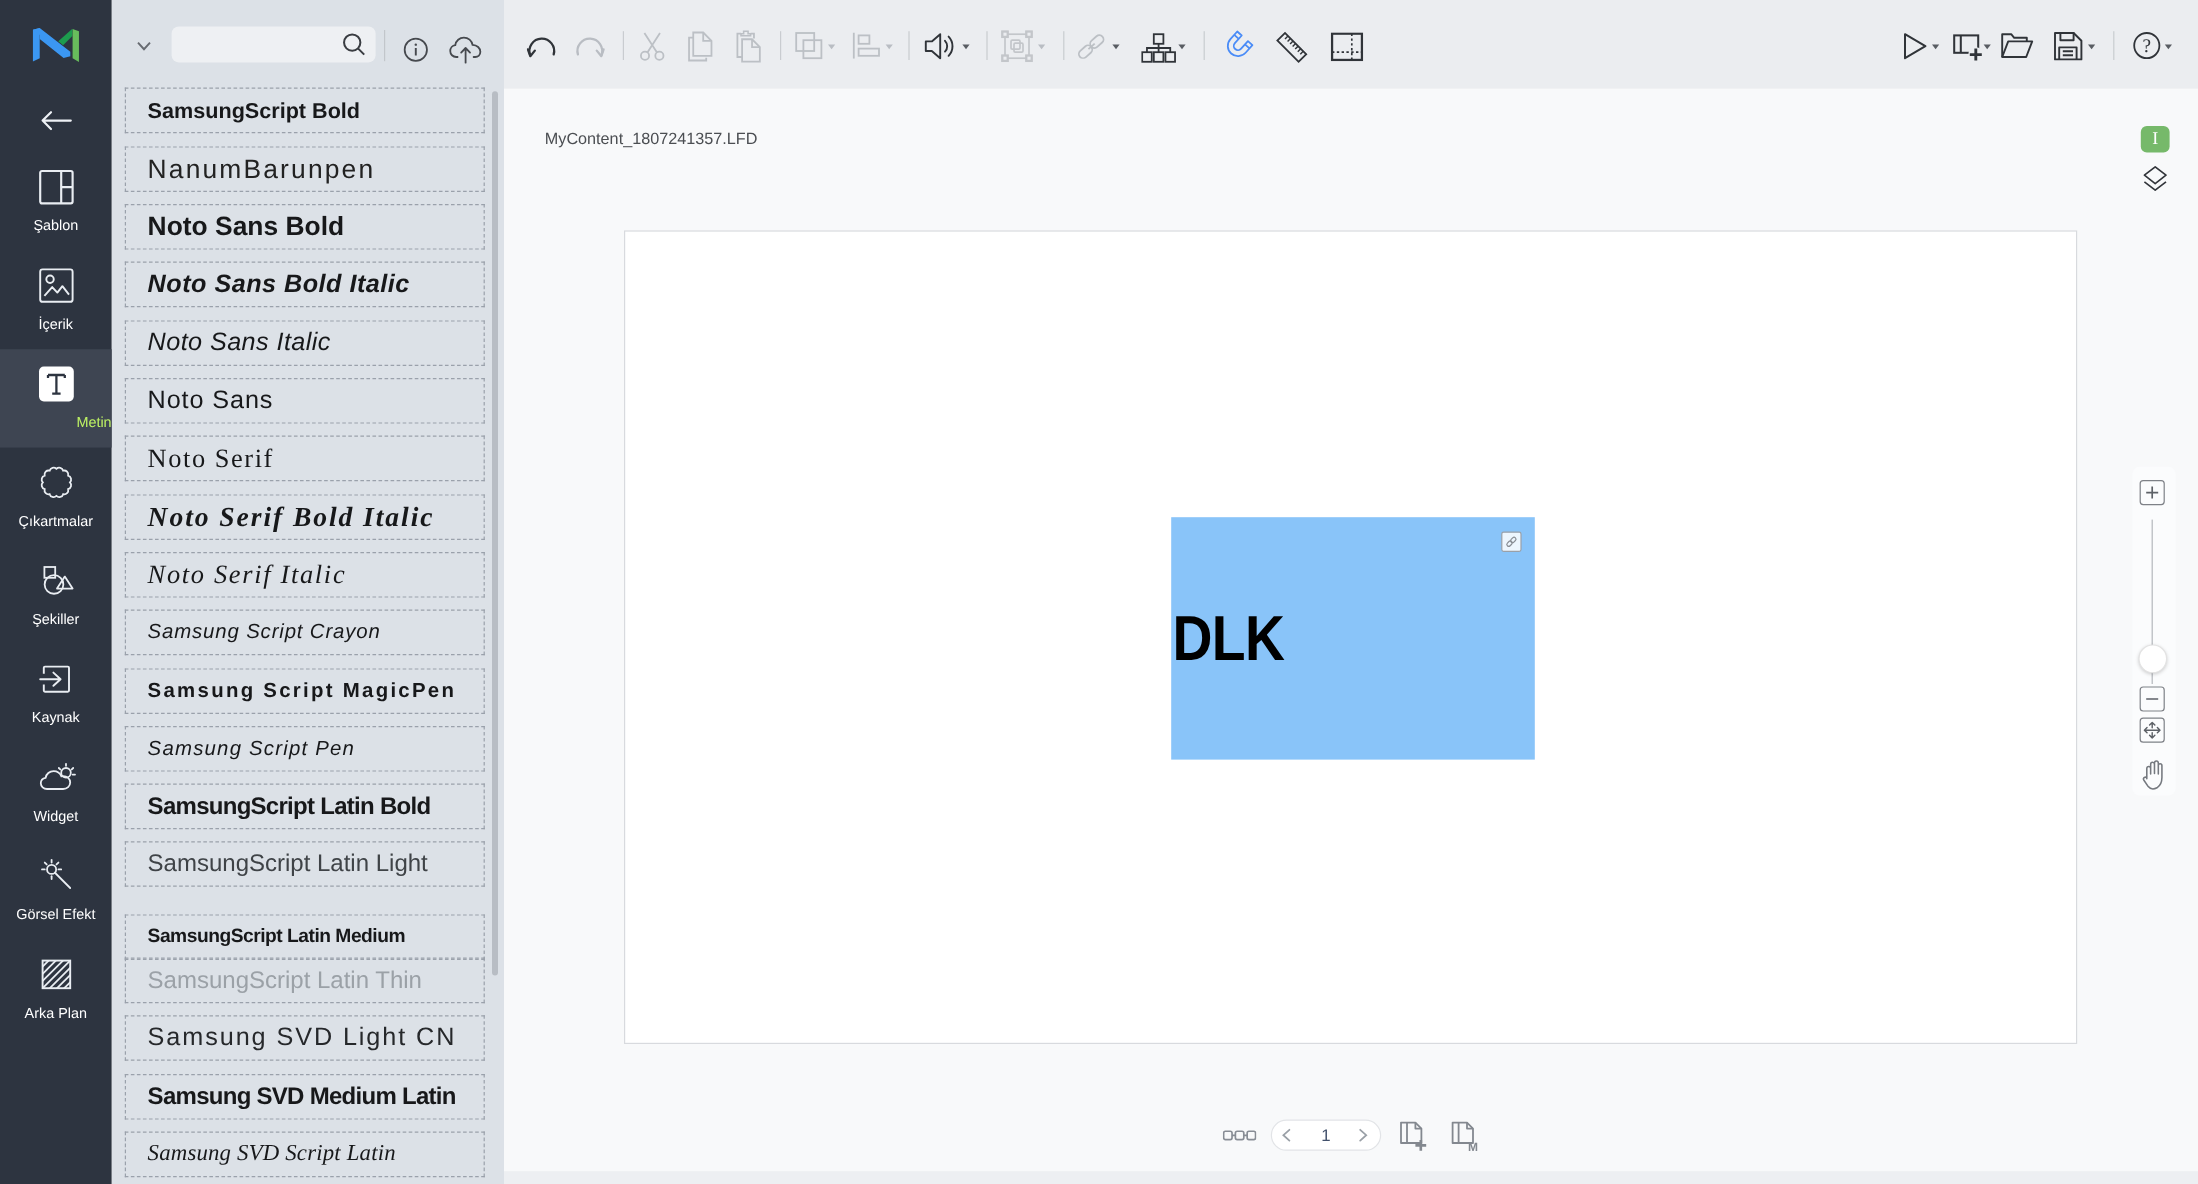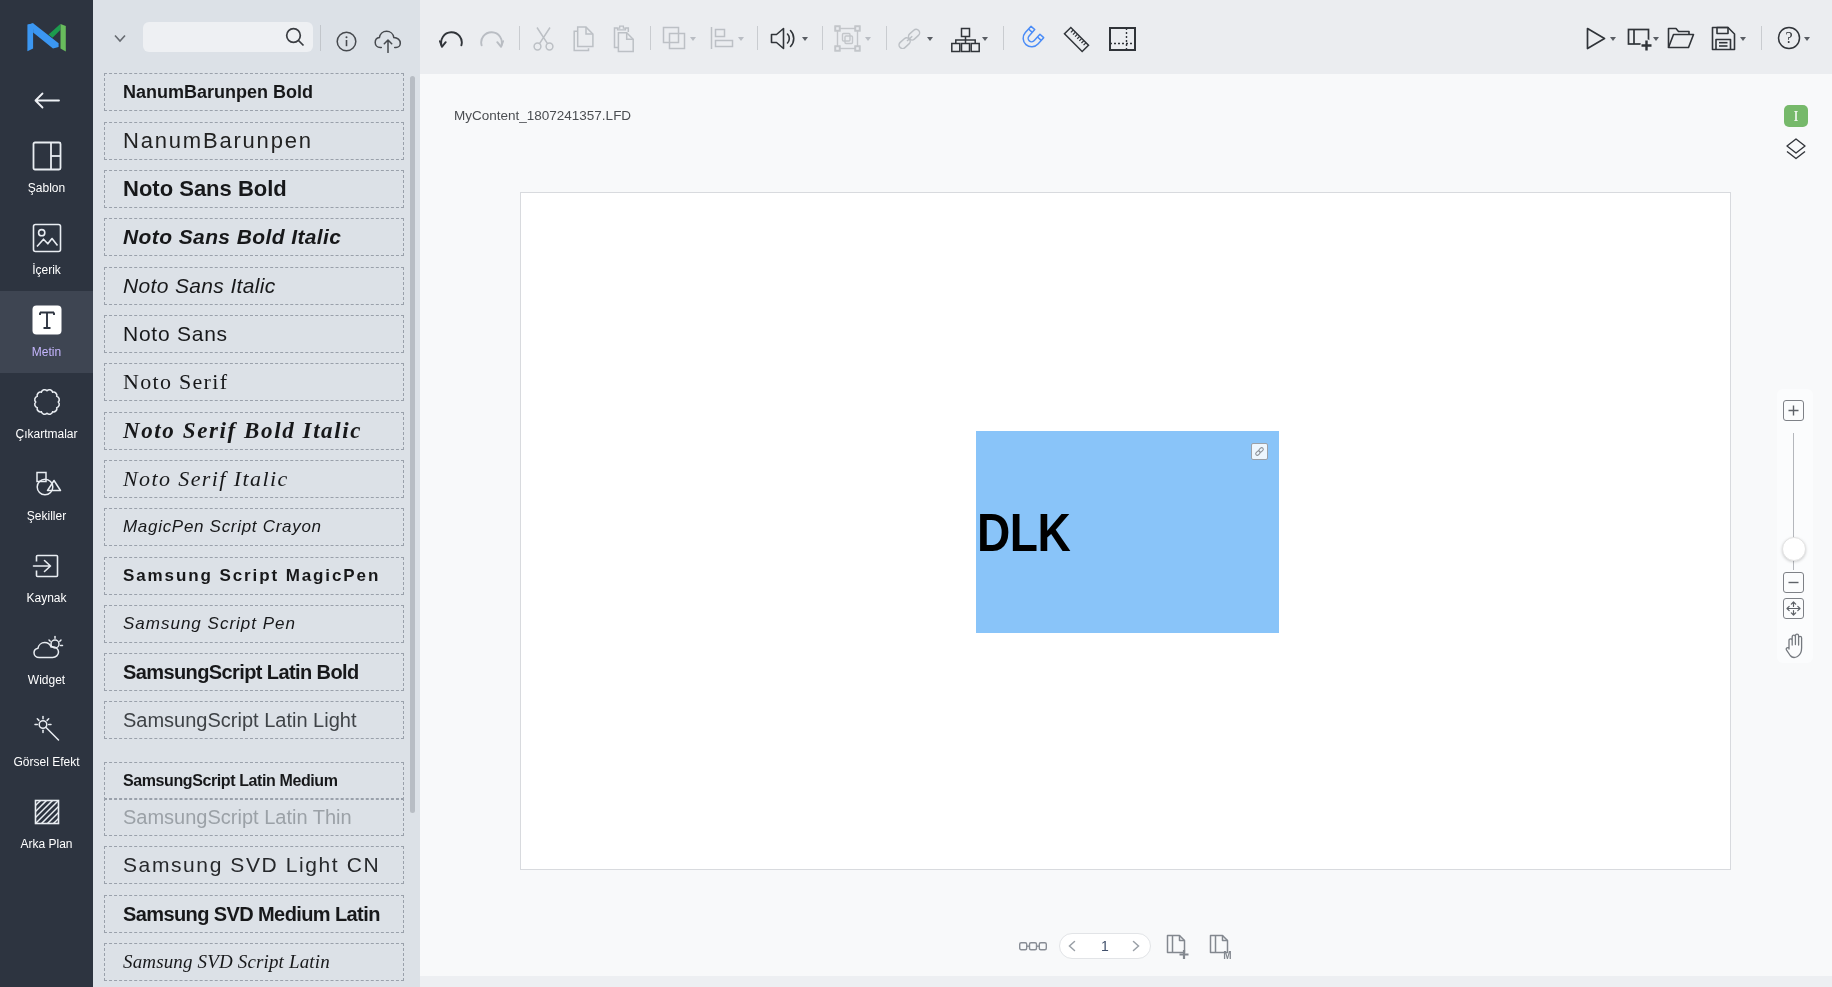--- a/index.html
+++ b/index.html
@@ -283,30 +283,30 @@
   <div class="abs" style="left:227px;top:25px;width:1px;height:26px;background:#c2c6cb;"></div>
   <svg class="abs" style="left:243px;top:31px;" width="21" height="21" viewBox="0 0 21 21">
       <circle cx="10.5" cy="10.5" r="9.3" fill="none" stroke="#46494e" stroke-width="1.5"></circle>
       <line x1="10.5" y1="9" x2="10.5" y2="15.2" stroke="#46494e" stroke-width="1.6"></line>
       <circle cx="10.5" cy="6.2" r="1" fill="#46494e"></circle>
     </svg>
   <svg class="abs" style="left:281px;top:29px;" width="28" height="24" viewBox="0 0 28 24">
       <path d="M7.3 18.5 H6.2 C3.4 18.5 1.2 16.3 1.2 13.5 C1.2 11 3 8.9 5.4 8.6 C5.9 5 8.9 2.3 12.6 2.3 C16.2 2.3 19.2 4.9 19.8 8.4 C23.5 8.5 26.3 11.1 26.3 14.2 C26.3 16.6 24.4 18.5 22 18.5 H20.7" fill="none" stroke="#46494e" stroke-width="1.5" stroke-linecap="round"></path>
       <path d="M14 23.5 V11.5 M10.3 14.8 L14 11 L17.7 14.8" fill="none" stroke="#46494e" stroke-width="1.5" stroke-linecap="round" stroke-linejoin="round"></path>
     </svg>
-  <div class="fitem" style="top:73px;  font-size:18px; font-weight:bold; letter-spacing:0;">NanumBarunpen Bold</div>
+  <div class="fitem" style="top:73px;  font-size:18px; font-weight:bold; letter-spacing:0;">SamsungScript Bold</div>
   <div class="fitem" style="top:170px; font-size:22px; font-weight:bold;">Noto Sans Bold</div>
   <div class="fitem" style="top:122px; font-size:22px; letter-spacing:1.8px; color:#222;">NanumBarunpen</div>
   <div class="fitem" style="top:218px; font-size:21px; font-weight:bold; font-style:italic; letter-spacing:0.4px;">Noto Sans Bold Italic</div>
   <div class="fitem" style="top:267px; font-size:21px; font-style:italic; letter-spacing:0.35px;">Noto Sans Italic</div>
   <div class="fitem" style="top:315px; font-size:21px; letter-spacing:0.75px;">Noto Sans</div>
   <div class="fitem" style="top:363px; font-family:'Liberation Serif',serif; font-size:22px; letter-spacing:1.3px;">Noto Serif</div>
   <div class="fitem" style="top:412px; font-family:'Liberation Serif',serif; font-size:23px; font-weight:bold; font-style:italic; letter-spacing:1.6px;">Noto Serif Bold Italic</div>
   <div class="fitem" style="top:460px; font-family:'Liberation Serif',serif; font-size:22px; font-style:italic; letter-spacing:1.4px;">Noto Serif Italic</div>
-  <div class="fitem" style="top:508px; font-size:17px; font-style:italic; letter-spacing:0.7px;">MagicPen Script Crayon</div>
+  <div class="fitem" style="top:508px; font-size:17px; font-style:italic; letter-spacing:0.7px;">Samsung Script Crayon</div>
   <div class="fitem" style="top:557px; font-size:17px; font-weight:bold; letter-spacing:1.9px;">Samsung Script MagicPen</div>
   <div class="fitem" style="top:605px; font-size:17px; font-style:italic; letter-spacing:1.0px;">Samsung Script Pen</div>
   <div class="fitem" style="top:653px; font-size:20px; font-weight:bold; letter-spacing:-0.6px;">SamsungScript Latin Bold</div>
   <div class="fitem" style="top:701px; font-size:20px; color:#3f4347;">SamsungScript Latin Light</div>
   <div class="fitem" style="top:750px; font-size:16px; font-weight:bold; letter-spacing:-0.4px;margin-top:12px;">SamsungScript Latin Medium</div>
   <div class="fitem" style="top:798px; font-size:20px; color:#9ba1a7;">SamsungScript Latin Thin</div>
   <div class="fitem" style="top:846px; font-size:21px; letter-spacing:1.6px; color:#26282b;">Samsung SVD Light CN</div>
   <div class="fitem" style="top:895px; font-size:20px; font-weight:bold; letter-spacing:-0.6px;">Samsung SVD Medium Latin</div>
   <div class="fitem" style="top:943px; font-family:'Liberation Serif',serif; font-size:19px; font-style:italic; letter-spacing:0.15px;">Samsung SVD Script Latin</div>
   <div id="scrollthumb"></div>
@@ -335,21 +335,21 @@
         <circle cx="9.7" cy="9.7" r="3.1" fill="none" stroke="#e9edf2" stroke-width="1.6"></circle>
         <path d="M5 23.5 L11.5 16.2 L15.8 20.8 L20 15.5 L25.5 22.5" fill="none" stroke="#e9edf2" stroke-width="1.6" stroke-linejoin="round"></path>
       </svg>
     <div class="lbl">İçerik</div>
   </div>
   <div class="navitem sel" style="top:291px;">
     <svg width="30" height="30" viewBox="0 0 30 30">
         <rect x="0.5" y="0.5" width="29" height="29" rx="4" fill="#fff"></rect>
         <path d="M8 7.5 H22 M8 7.5 V10 M22 7.5 V10 M15 7.5 V23 M11.5 23 H18.5" fill="none" stroke="#2d3440" stroke-width="1.9"></path>
       </svg>
-    <div class="lbl" style="color:#c4b5fd;">Metin</div>
+    <div class="lbl" style="color:#bef264;text-align:right;">Metin</div>
   </div>
   <div class="navitem" style="top:373px;">
     <svg width="30" height="30" viewBox="0 0 30 30">
         <path d="M15.00 3.70 A 3.4 3.4 0 0 1 20.65 5.21 A 3.4 3.4 0 0 1 24.79 9.35 A 3.4 3.4 0 0 1 26.30 15.00 A 3.4 3.4 0 0 1 24.79 20.65 A 3.4 3.4 0 0 1 20.65 24.79 A 3.4 3.4 0 0 1 15.00 26.30 A 3.4 3.4 0 0 1 9.35 24.79 A 3.4 3.4 0 0 1 5.21 20.65 A 3.4 3.4 0 0 1 3.70 15.00 A 3.4 3.4 0 0 1 5.21 9.35 A 3.4 3.4 0 0 1 9.35 5.21 A 3.4 3.4 0 0 1 15.00 3.70 Z" fill="none" stroke="#e9edf2" stroke-width="1.5"></path>
       </svg>
     <div class="lbl">Çıkartmalar</div>
   </div>
   <div class="navitem" style="top:455px;">
     <svg width="30" height="30" viewBox="0 0 30 30">
         <rect x="5" y="3.5" width="9" height="9" fill="none" stroke="#e9edf2" stroke-width="1.5"></rect>

